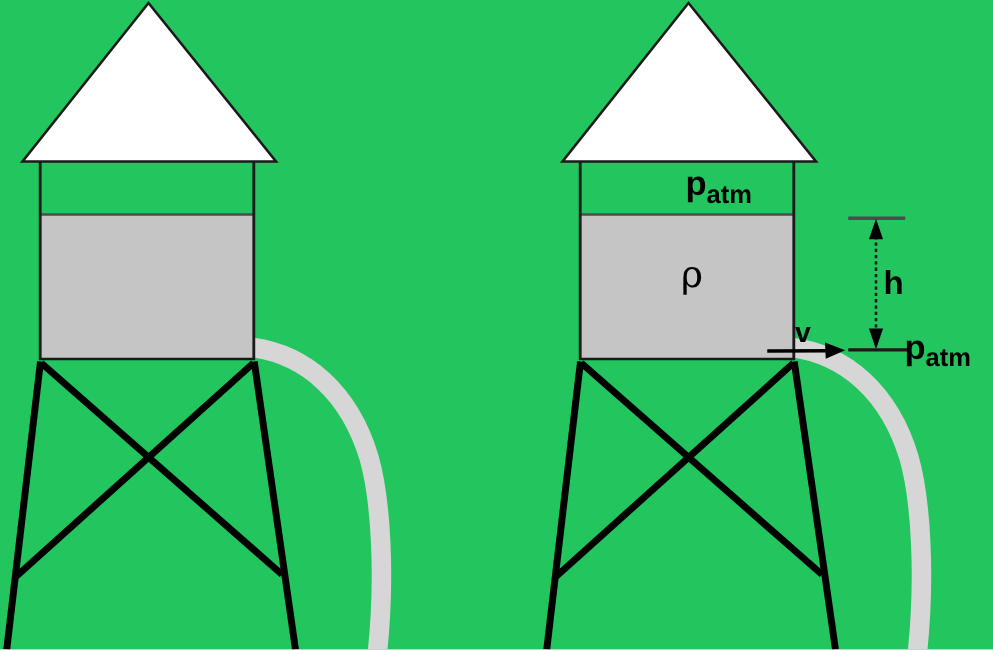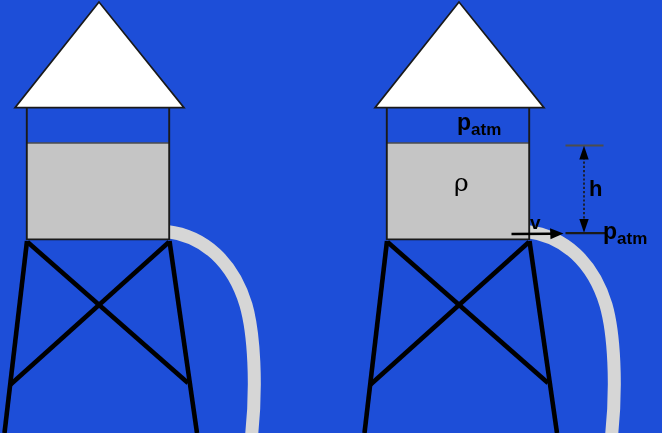--- a/index.html
+++ b/index.html
@@ -5,21 +5,21 @@
   html, body {
     margin: 0;
     padding: 0;
     background: #ffffff;
     font-family: "Liberation Sans", sans-serif;
   }
   .stage {
     position: relative;
     width: 662px;
     height: 433px;
-    background: #1d4ed8;
+    background: #22c55e;
     overflow: hidden;
   }
   .stage svg {
     position: absolute;
     left: 0;
     top: 0;
   }
   .fig-label {
     position: absolute;
     color: #000000;

